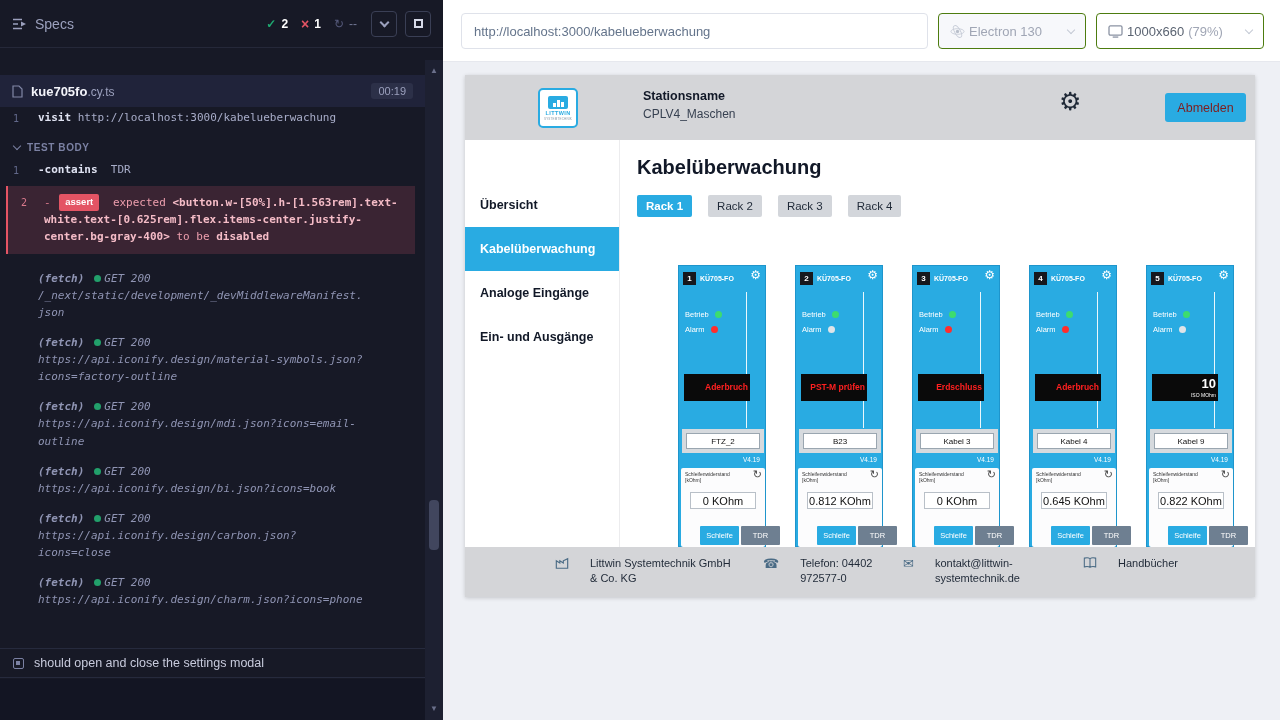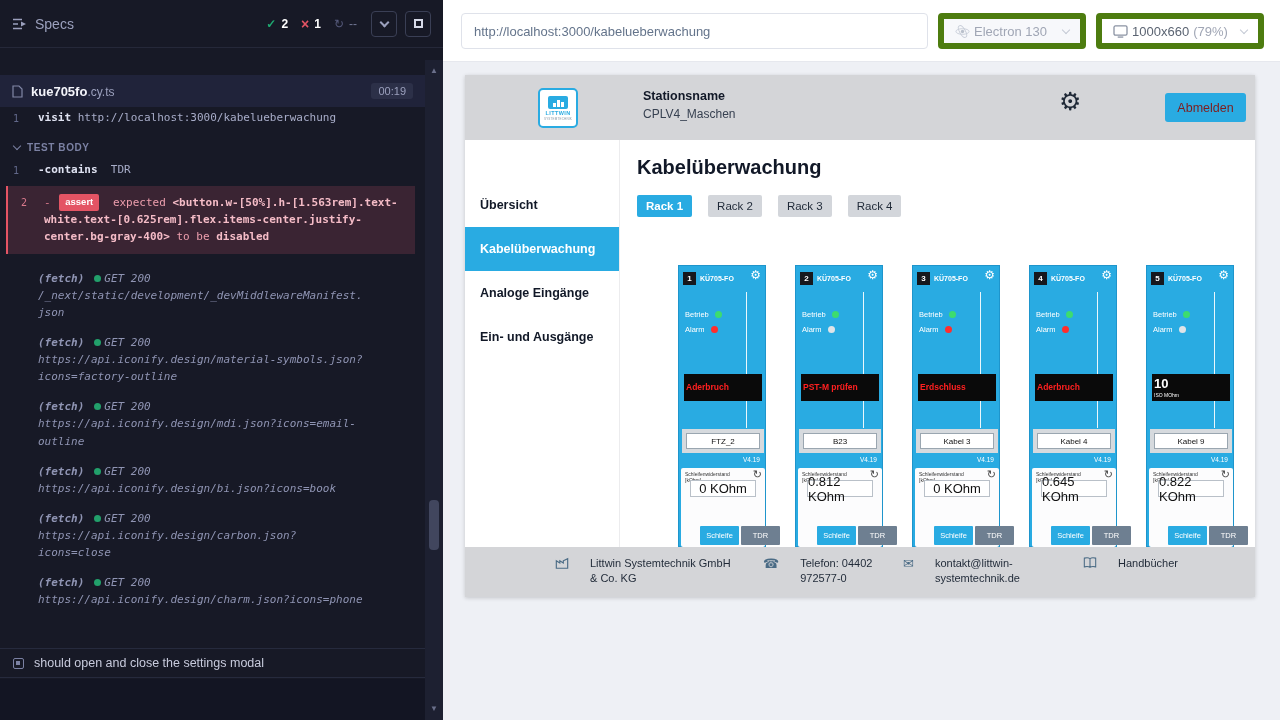--- a/index.html
+++ b/index.html
@@ -53,21 +53,21 @@
   .bottom-void{position:absolute;left:0;top:679px;width:425px;height:41px;background:#131523}
 
   .scrollbar{position:absolute;right:0;top:60px;width:18px;height:660px;background:#1d2031}
   .sb-arrow{position:absolute;left:0;width:18px;height:16px;color:#6a6f8a;font-size:8px;text-align:center;line-height:16px;cursor:pointer}
   .sb-up{top:3px}.sb-down{bottom:3px}
   .sb-thumb{position:absolute;left:4px;top:440px;width:10px;height:50px;background:#41465e;border-radius:4px;cursor:pointer}
 
   
   .topbar{position:absolute;left:443px;top:0;width:837px;height:62px;background:#fff;border-bottom:1px solid #e6e8ee;box-shadow:0 1px 2px rgba(0,0,0,.05)}
   .url-input{position:absolute;left:18px;top:13px;width:467px;height:36px;border:1px solid #dfe2ea;border-radius:4px;padding:0 12px;font-size:13px;color:#64748b;font-family:"Liberation Sans",sans-serif;background:#fff;outline:none}
-  .select{position:absolute;top:13px;height:36px;border:6px solid #4d7c0f;border-radius:4px;display:flex;align-items:center;gap:4px;padding:0 11px;font-size:13px;cursor:pointer}
+  .select{position:absolute;top:13px;height:36px;border:1px solid #4d7c0f;border-radius:4px;display:flex;align-items:center;gap:4px;padding:0 11px;font-size:13px;cursor:pointer}
   .browser-select{left:495px;width:148px;background:#f7f8fb;color:#a0a6b5}
   .viewport-select{left:653px;width:168px;background:#fff;color:#5b6472}
   .vp-zoom{color:#a0a6b5}
   .sel-chev{width:6px;height:6px;border-right:1.5px solid #c4c9d4;border-bottom:1.5px solid #c4c9d4;transform:rotate(45deg);margin-left:auto;margin-top:-3px}
 
   
   .stage{position:absolute;left:443px;top:62px;width:837px;height:658px;background:#eef0f5}
   .app{position:absolute;left:22px;top:13px;width:790px;height:522px;background:#fff;box-shadow:0 1px 4px rgba(0,0,0,.18);overflow:hidden}
 
   .app-header{position:absolute;left:0;top:0;width:790px;height:65px;background:#d4d5d8}
@@ -98,33 +98,33 @@
   .card-num{position:absolute;left:4px;top:6px;width:13px;height:13px;background:#16181d;color:#fff;font-size:8px;font-weight:bold;display:flex;align-items:center;justify-content:center}
   .card-model{position:absolute;left:21px;top:9px;font-size:7px;font-weight:bold;white-space:nowrap}
   .card-gear{position:absolute;right:4px;top:3px;font-size:12px;color:#fff;cursor:pointer;line-height:1}
   .card-divider{position:absolute;left:67px;top:26px;width:1px;height:136px;background:rgba(255,255,255,.9)}
   .led-row{position:absolute;left:6px;display:flex;align-items:center;gap:6px;font-size:7.5px}
   .led-row.r1{top:44px}.led-row.r2{top:59px}
   .led{width:7px;height:7px;border-radius:50%;display:inline-block}
   .led.green{background:#3ddc6f}
   .led.red{background:#ff2d2d}
   .led.gray{background:#dfe4e8}
-  .status-box{position:absolute;left:5px;top:108px;width:78px;min-height:27px;background:#0a0a0a;display:flex;flex-direction:column;align-items:flex-start;justify-content:center;text-align:center;padding:2px}
+  .status-box{position:absolute;left:5px;top:108px;width:66px;min-height:27px;background:#0a0a0a;display:flex;flex-direction:column;align-items:flex-end;justify-content:center;text-align:center;padding:2px}
   .status-main{font-size:8.5px;font-weight:bold;line-height:1.15}
   .status-box.red .status-main{color:#ff2020}
   .status-box.white .status-main{color:#fff;font-size:13px}
   .status-sub{font-size:5px;color:#fff}
   .status-sub:empty{display:none}
   .name-band{position:absolute;left:3px;top:163px;width:82px;height:24px;background:#d6dade;display:flex;align-items:center;justify-content:center}
   .name-box{width:74px;height:16px;background:#fff;border:1px solid #9aa6b0;color:#111;font-size:8px;display:flex;align-items:center;justify-content:center}
   .card-version{position:absolute;right:5px;top:190px;font-size:6.5px;color:#fff}
   .meas{position:absolute;left:2px;top:202px;width:84px;height:79px;background:#fcfcfd;border-radius:2px}
   .meas-label{position:absolute;left:4px;top:3px;font-size:5px;color:#333;width:62px;line-height:1.25}
   .meas-refresh{position:absolute;right:3px;top:1px;font-size:11px;color:#444;cursor:pointer;line-height:1}
-  .meas-value{position:absolute;left:9px;top:12px;width:66px;height:17px;border:1px solid #b9c0c8;background:#fff;color:#111;font-size:13px;display:flex;align-items:center;justify-content:center}
+  .meas-value{position:absolute;left:9px;top:24px;width:66px;height:17px;border:1px solid #b9c0c8;background:#fff;color:#111;font-size:11px;display:flex;align-items:center;justify-content:center}
   .card-btns{position:absolute;left:19px;bottom:2px;width:80px;display:flex;gap:2px}
   .cbtn{flex:1;height:19px;display:flex;align-items:center;justify-content:center;font-size:7.5px;color:#fff;border-radius:1px;cursor:pointer}
   .cbtn.loop{background:#29abe2}
   .cbtn.tdr{background:#6e7f91}
 
   .app-footer{position:absolute;left:0;top:472px;width:790px;height:50px;background:#d4d5d8}
   .f-item{position:absolute;top:9px;display:flex;gap:21px;font-size:11px;color:#1f2937;line-height:1.35}
   .f-icon{flex:none;color:#4a6b85;font-size:13px;line-height:1.2}
   .f1{left:90px;width:185px}
   .f2{left:298px;width:118px}

